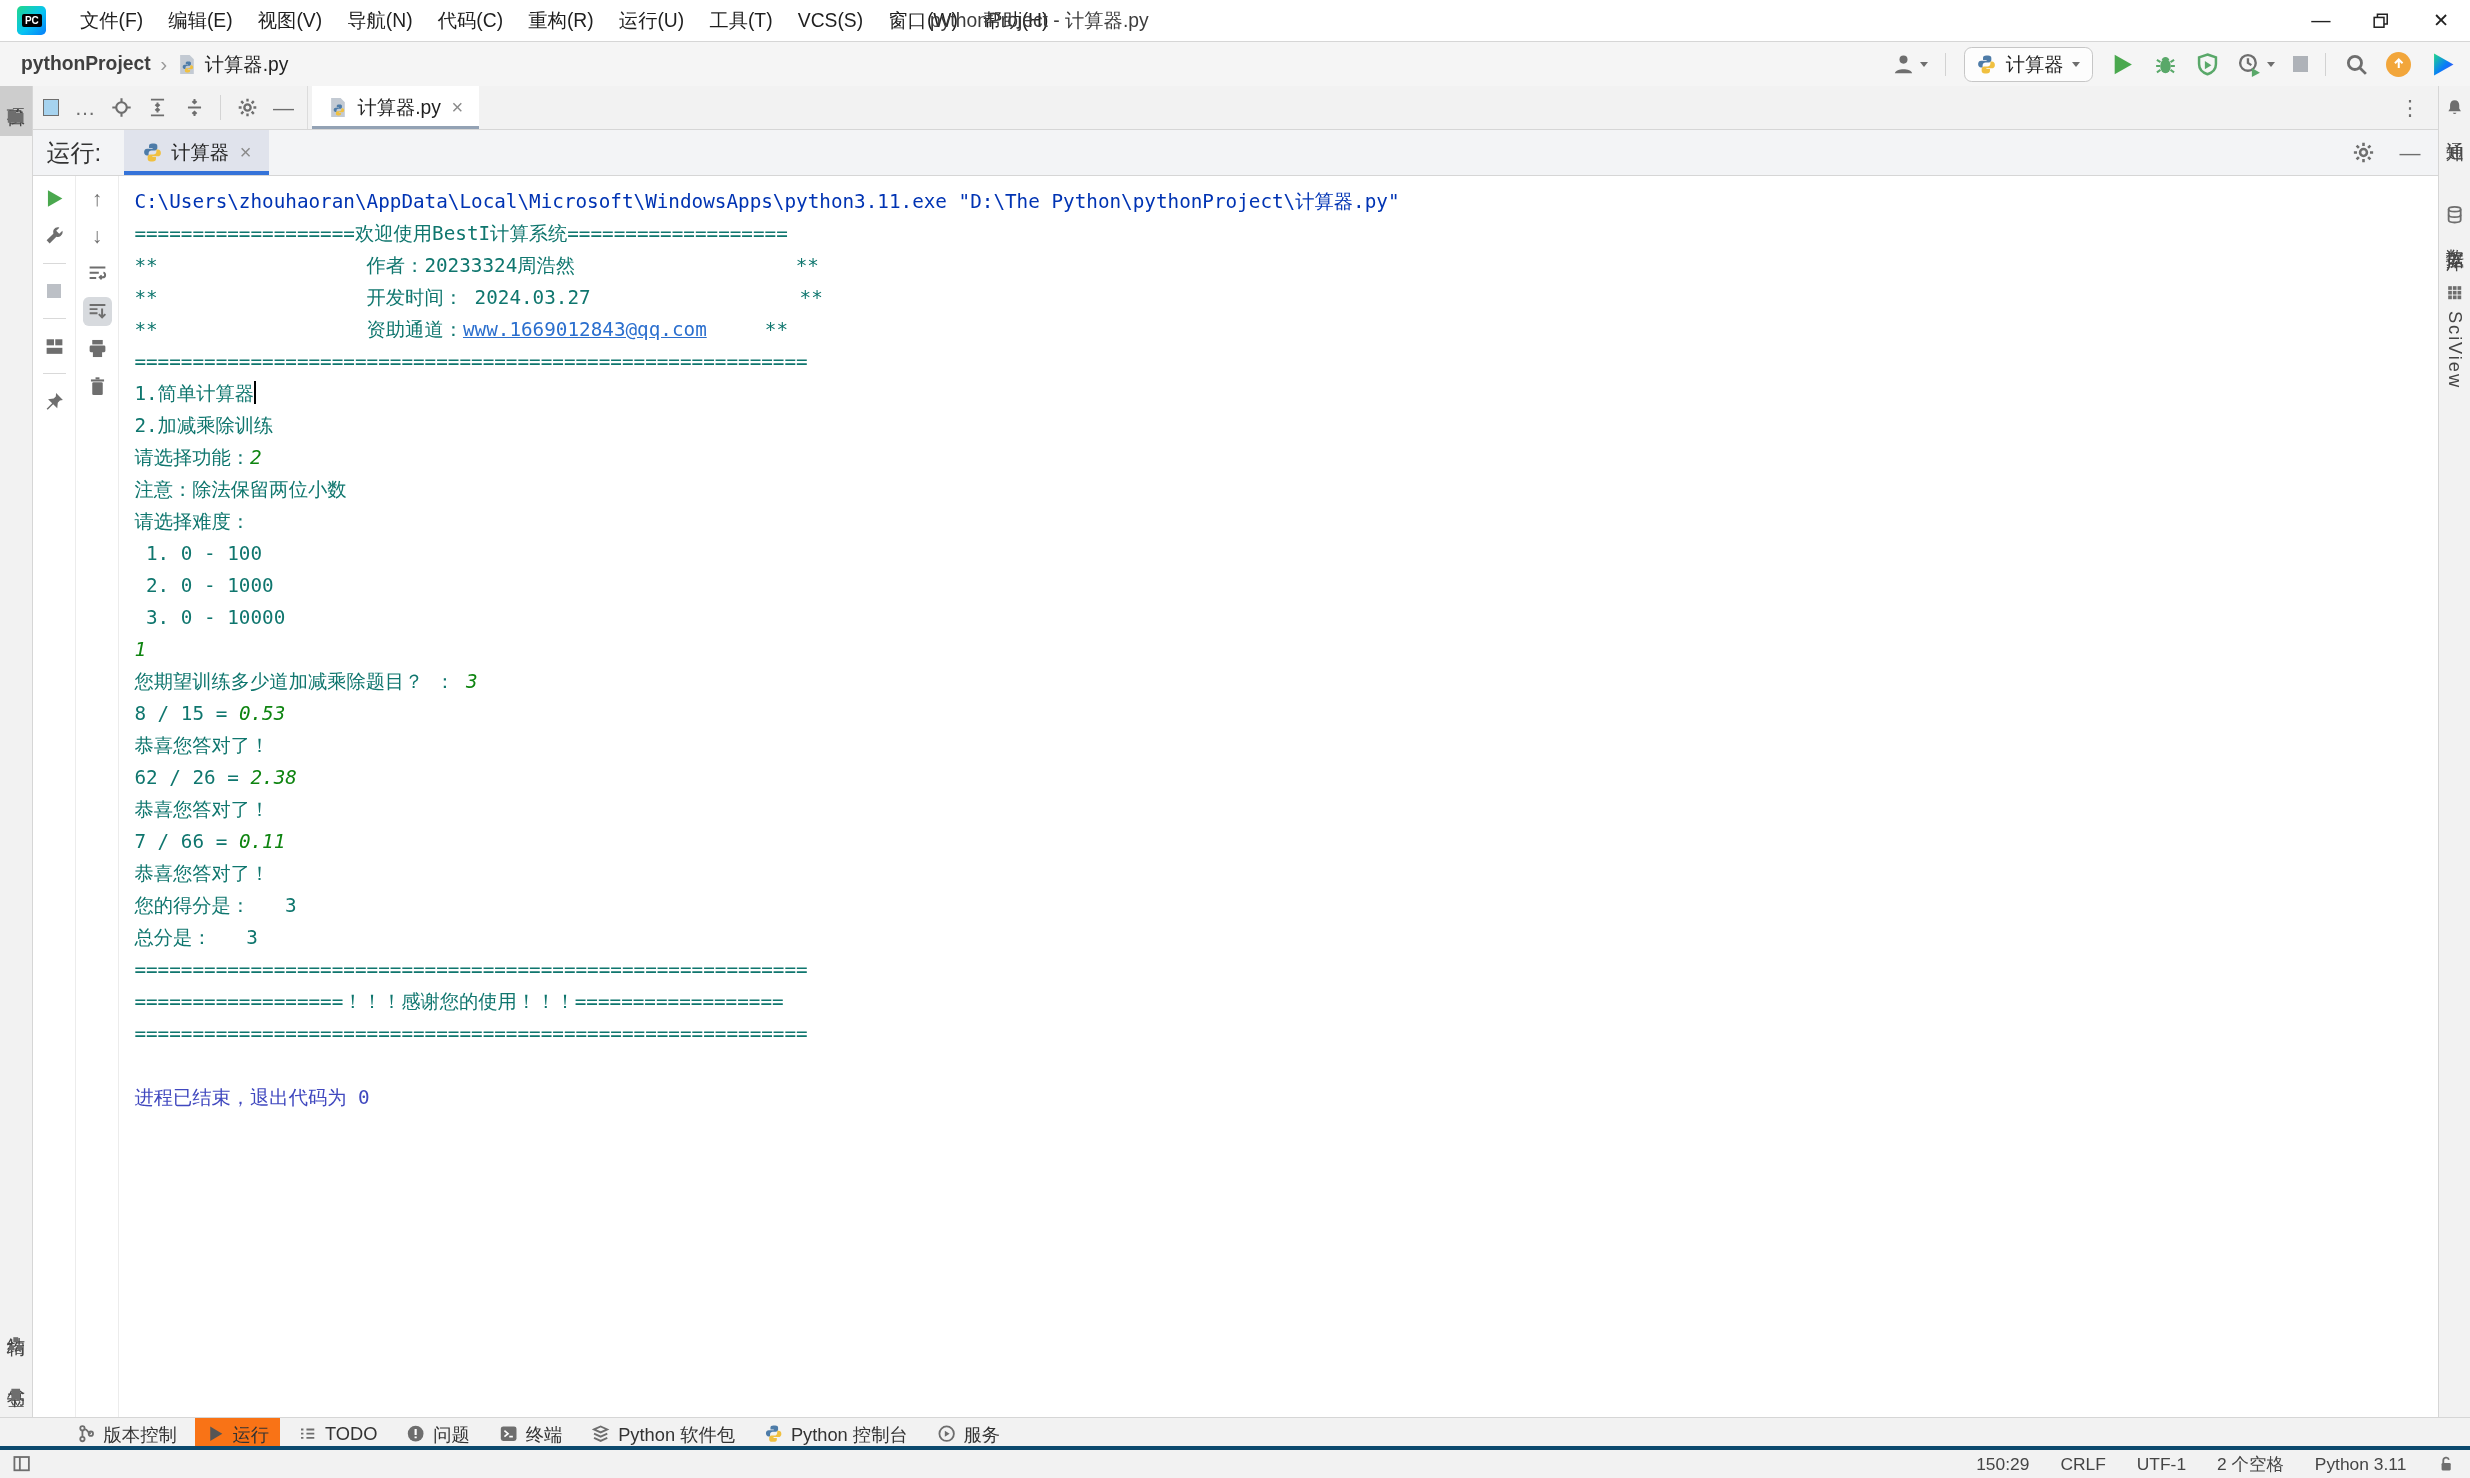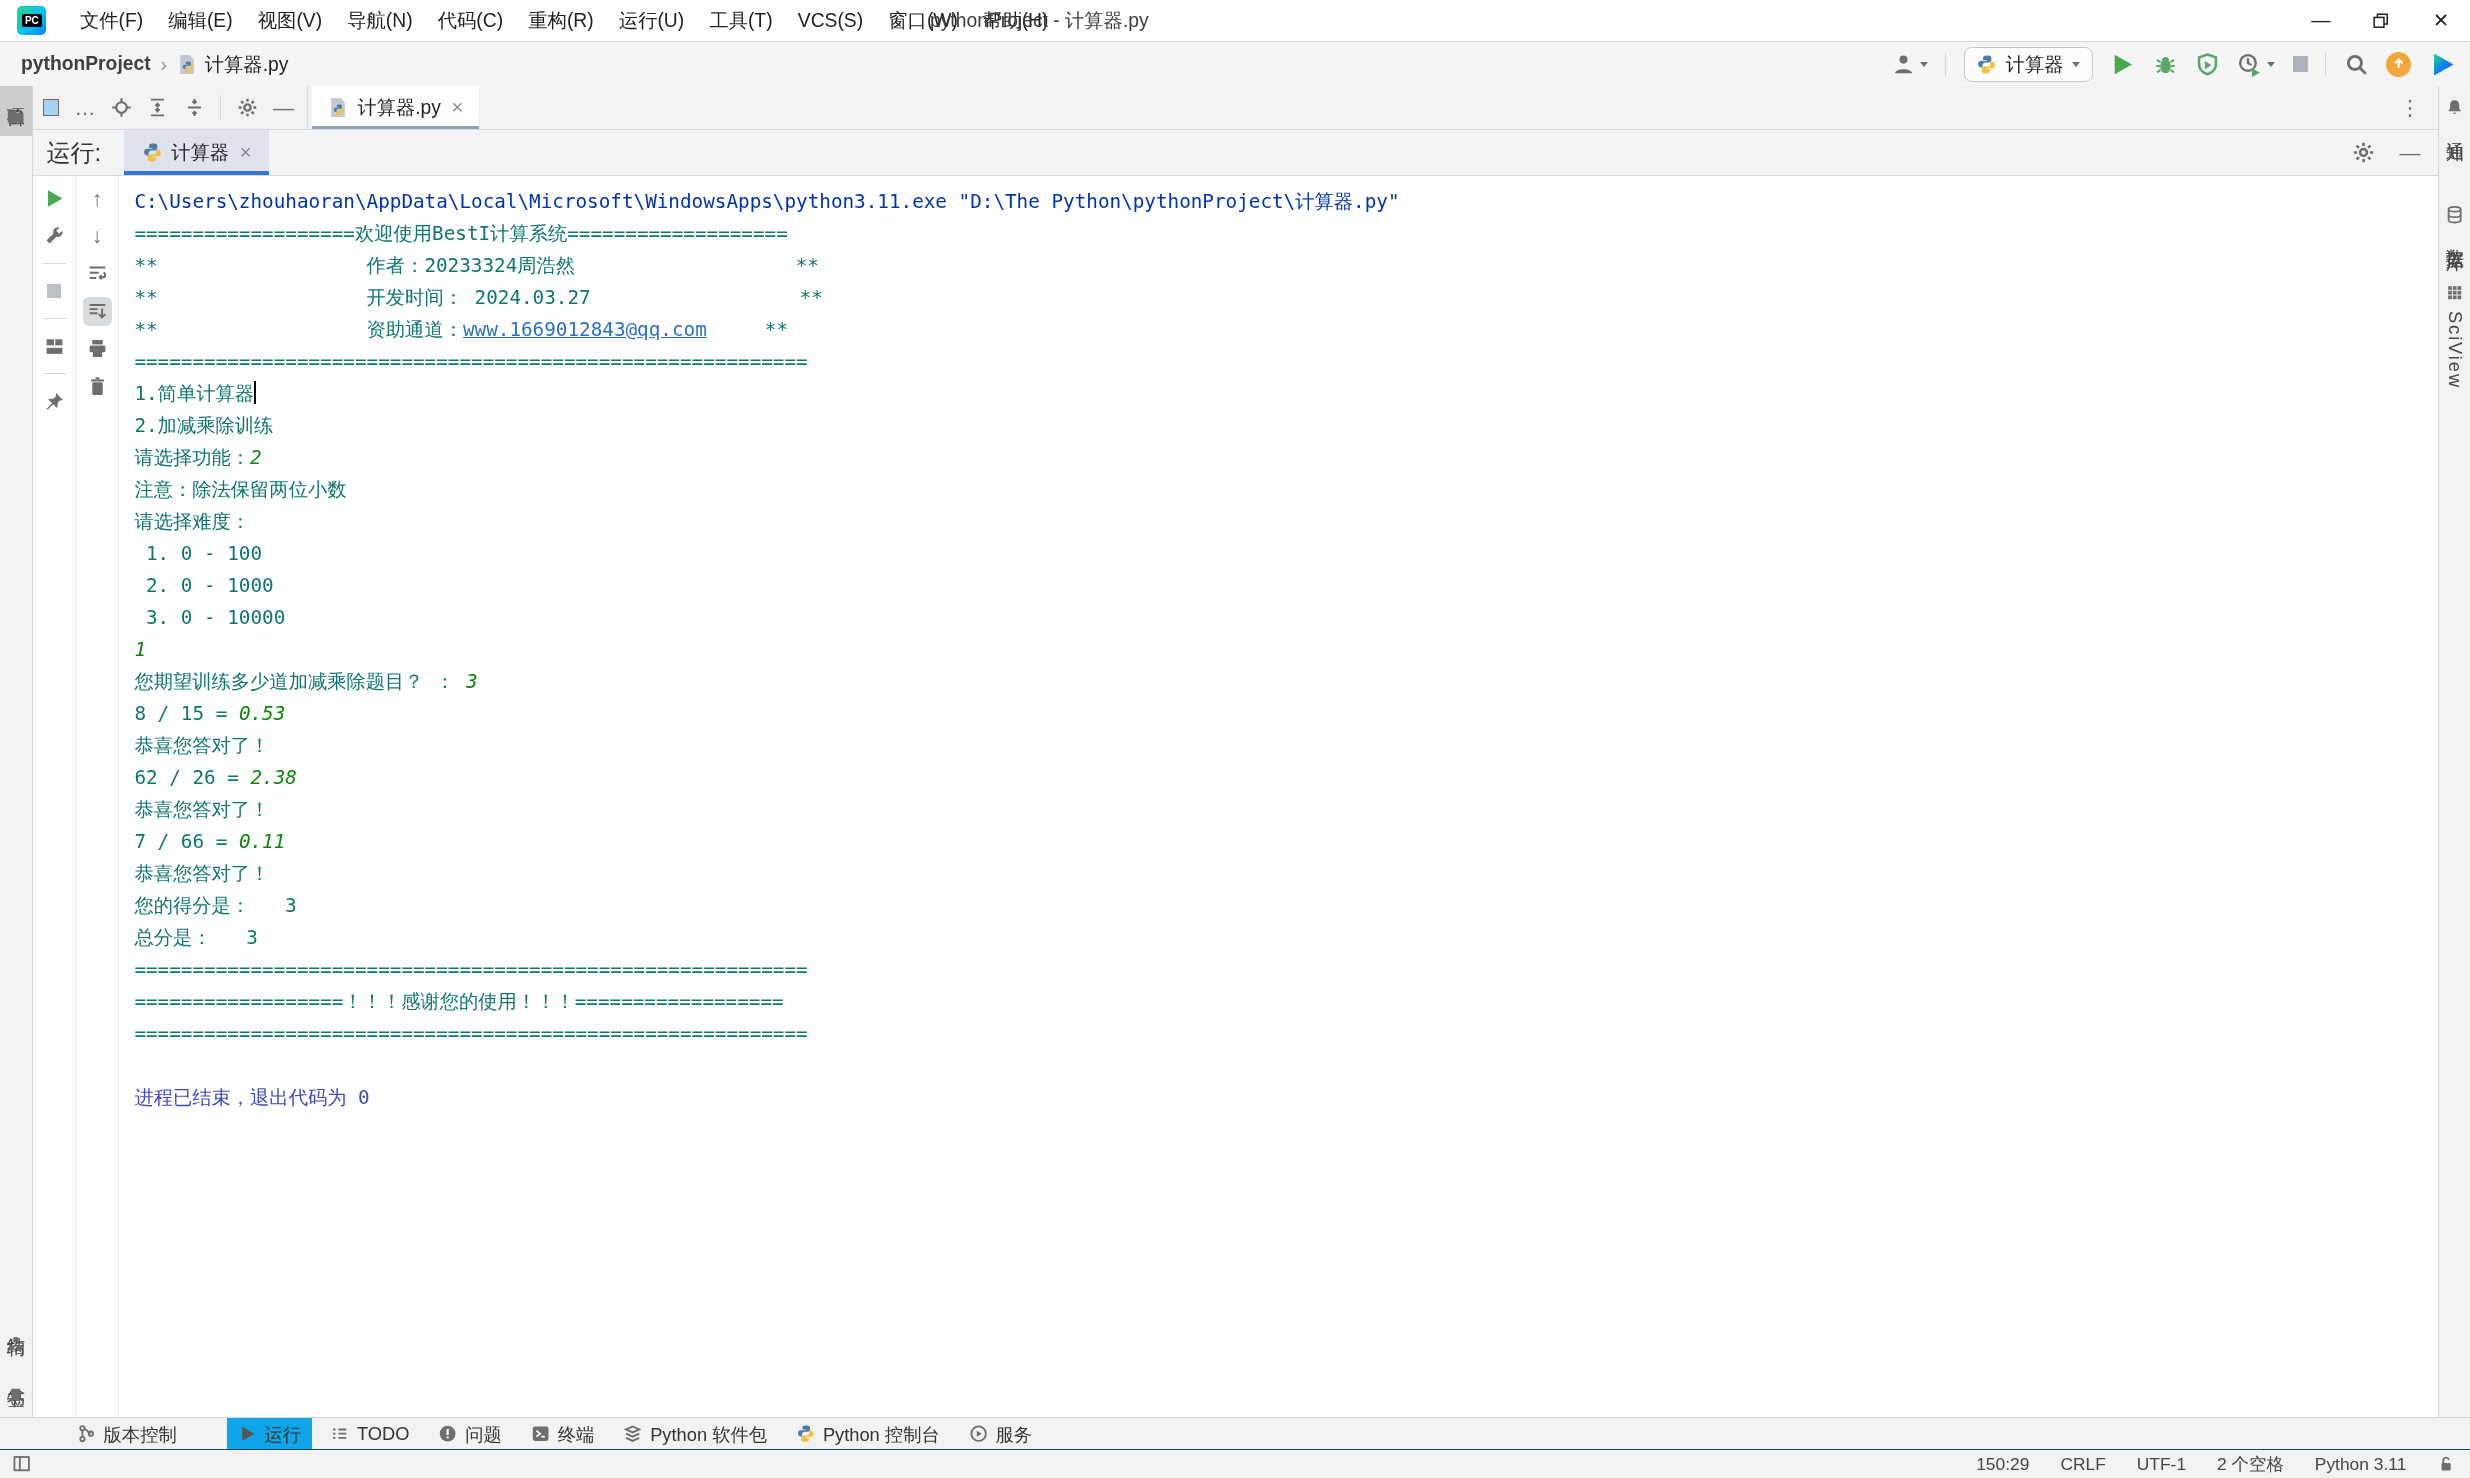--- a/index.html
+++ b/index.html
@@ -76,24 +76,24 @@
   .c-cmd{color:#0033b3;}
   .c-in{color:#0e8410;font-style:italic;}
   .c-link{color:#2b6fce;text-decoration:underline;}
   .c-sys{color:#4048bf;}
   .caret{display:inline-block;width:1.9px;height:23px;background:#000;vertical-align:-3.9px;}
 
   
   .bottombar{position:absolute;left:0;right:0;bottom:28px;height:32px;background:#f2f2f2;border-top:1px solid #d6d6d6;
              display:flex;align-items:center;padding-left:66px;gap:7.7px;}
   .bb-item{display:flex;align-items:center;gap:7.7px;padding:0 10.6px;height:100%;font-size:18.3px;color:#333;}
-  .bb-item.active{background:#0ea5e9;margin-left:32px;}
-
-  
-  .statusbar{position:absolute;left:0;right:0;bottom:0;height:28px;background:#f2f2f2;border-top:1px solid #0c4a6e;
+  .bb-item.active{background:#f97316;}
+
+  
+  .statusbar{position:absolute;left:0;right:0;bottom:0;height:28px;background:#f2f2f2;border-top:4px solid #0c4a6e;
              display:flex;align-items:center;font-size:17.4px;color:#454545;}
   .sb-left{margin-left:11.6px;}
   .sb-right{margin-left:auto;display:flex;align-items:center;gap:31px;margin-right:15.4px;}
 </style>
 </head>
 <body>
 
 <div class="titlebar">
   <div class="logo">
       <span>PC</span>

